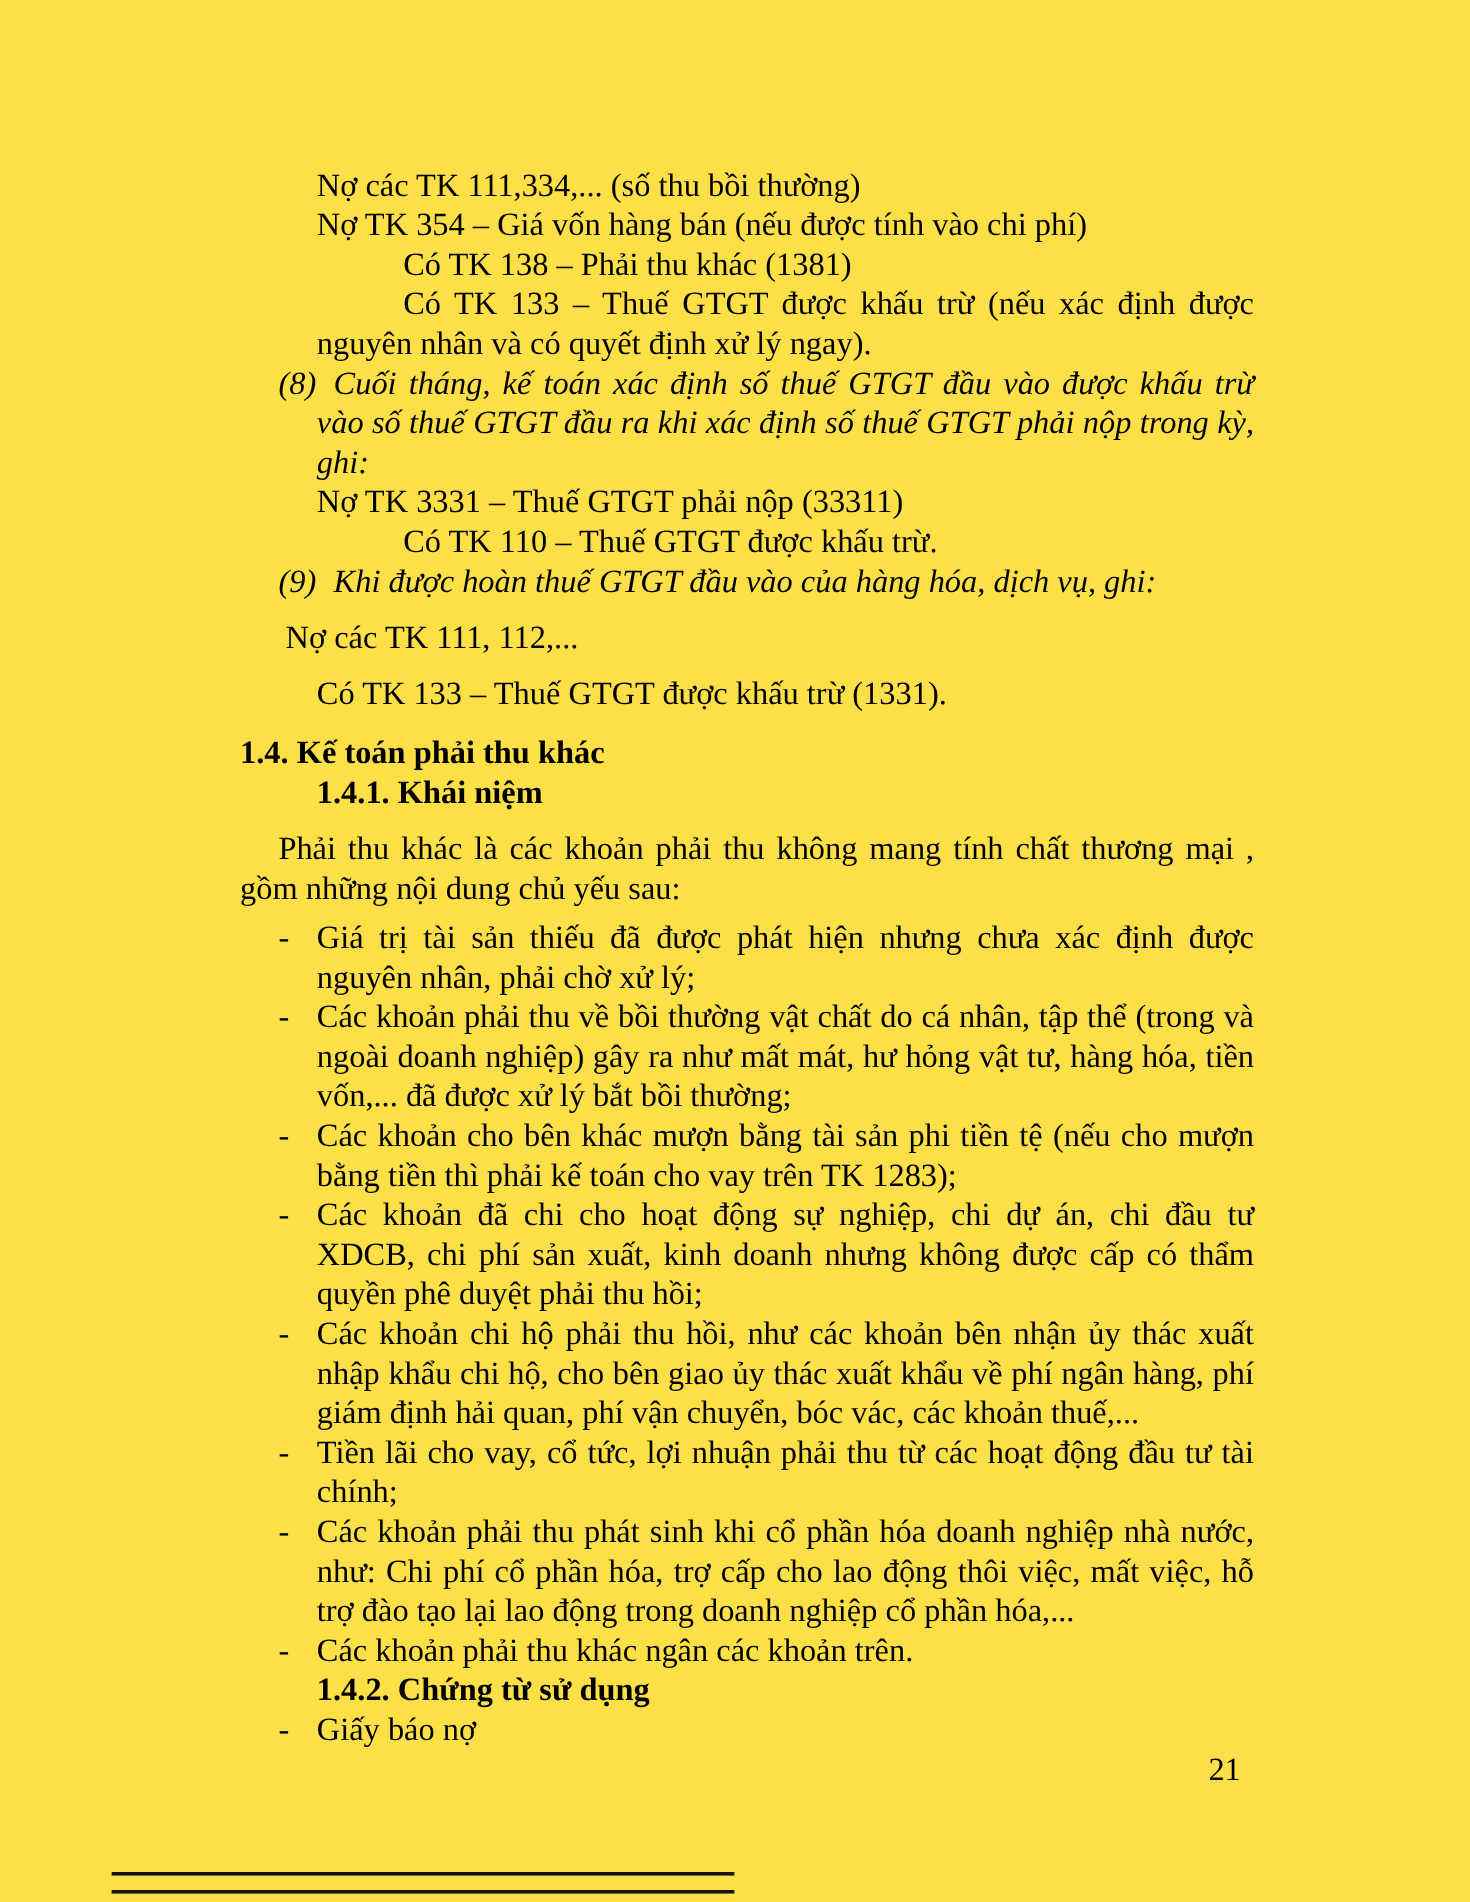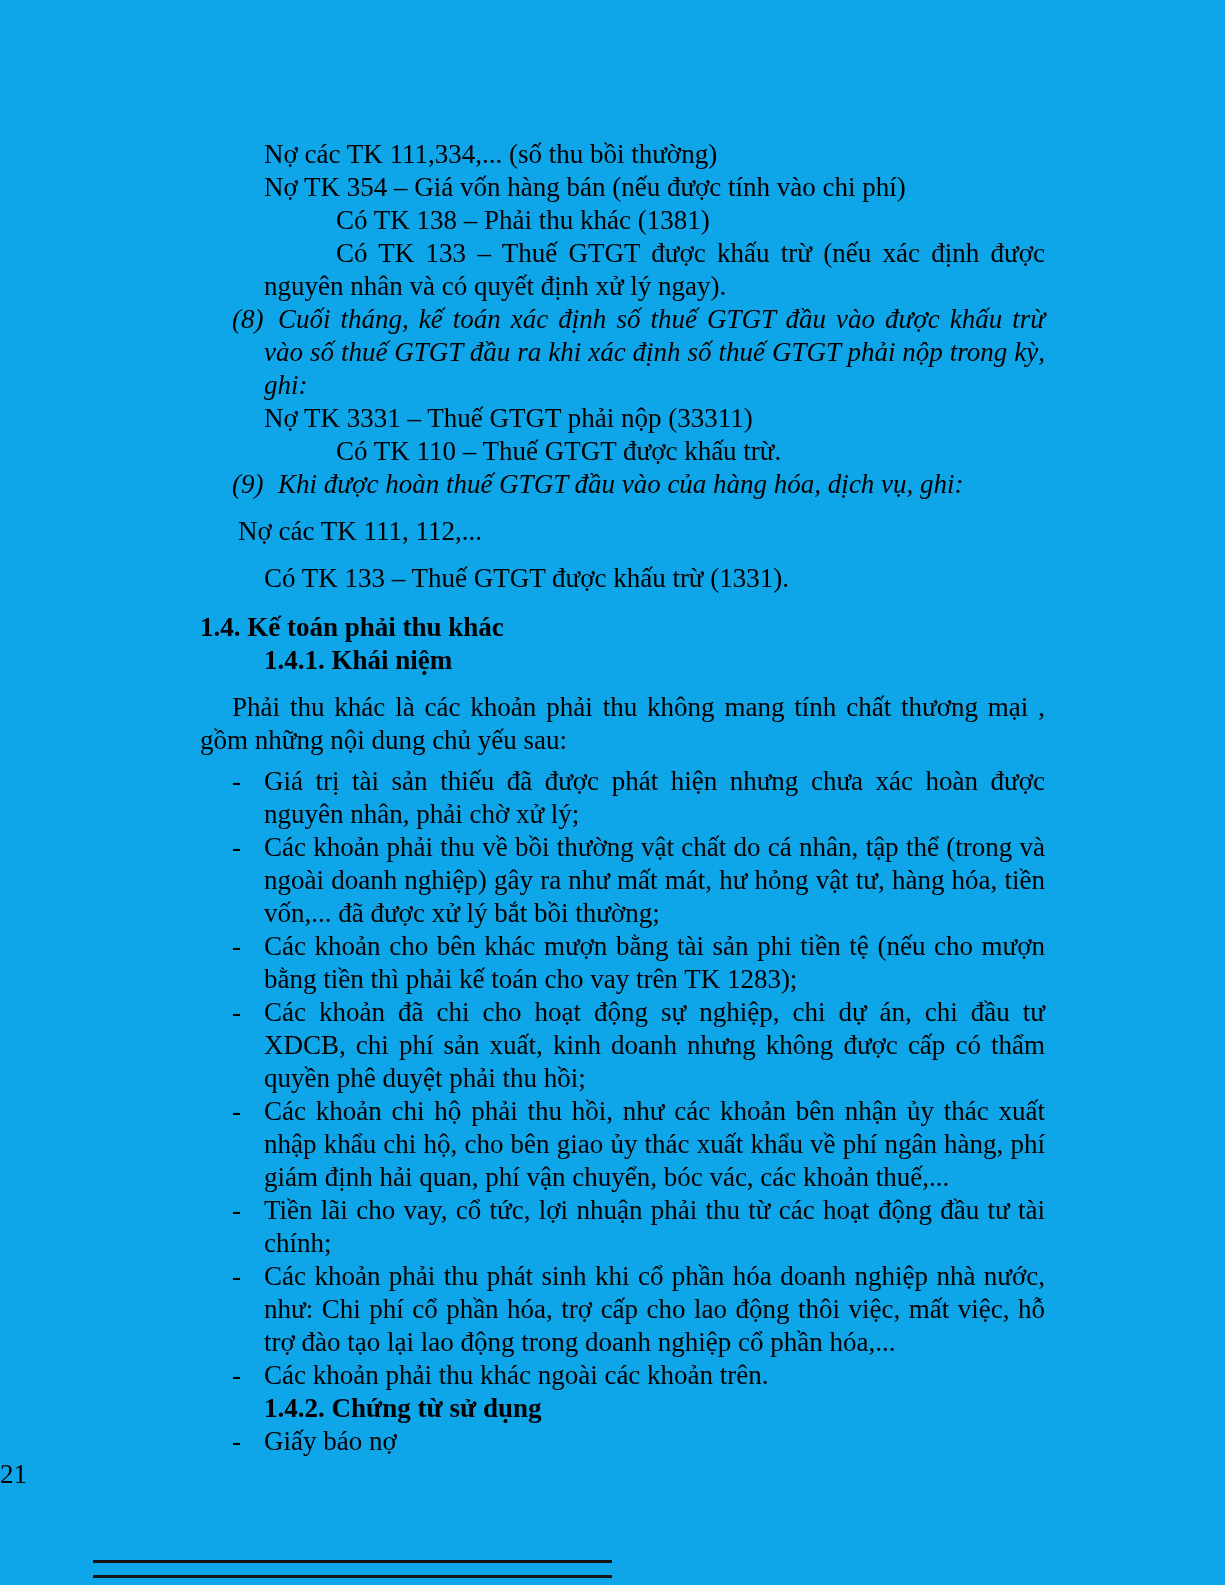--- a/index.html
+++ b/index.html
@@ -8,21 +8,21 @@
     background: #ffffff;
     font-family: "Liberation Serif", "DejaVu Serif", serif;
     color: #000000;
     position: relative;
     overflow: hidden;
   }
   .page {
     position: absolute;
     left: 0; top: 0;
     width: 1225px; height: 1585px;
-    background: #0ea5e9;
+    background: #fde047;
   }
   .content {
     position: absolute;
     left: 200px;
     top: 138px;
     width: 845px;
     font-size: 27px;
     line-height: 33px;
   }
   .block { text-align: left; }
@@ -73,21 +73,21 @@
 
   .mt  { margin-top: 14px; }
   .mt2 { margin-top: 16px; }
   .mts { margin-top: 8px; }
 
   .pagenum {
     position: absolute;
     left: 0;
     top: 1458px;
     width: 1034px;
-    text-align: left;
+    text-align: right;
     font-size: 27px;
     line-height: 33px;
   }
 
   .rule {
     position: absolute;
     background: #141414;
     height: 3px;
   }
   .rule-top    { left: 93px; top: 1560px; width: 519px; }
@@ -112,28 +112,28 @@
     <div class="block numbered"><span class="marker">(9)</span><span>Khi được hoàn thuế GTGT đầu vào của hàng hóa, dịch vụ, ghi:</span></div>
 
     <div class="block i15 mt">Nợ các TK 111, 112,...</div>
     <div class="block i2 mt">Có TK 133 – Thuế GTGT được khấu trừ (1331).</div>
 
     <div class="block heading mt2">1.4. Kế toán phải thu khác</div>
     <div class="block heading i2">1.4.1. Khái niệm</div>
 
     <div class="block para mt">Phải thu khác là các khoản phải thu không mang tính chất thương mại , gồm những nội dung chủ yếu sau:</div>
 
-    <div class="block dash mts"><span class="marker">-</span><span>Giá trị tài sản thiếu đã được phát hiện nhưng chưa xác hoàn được nguyên nhân, phải chờ xử lý;</span></div>
+    <div class="block dash mts"><span class="marker">-</span><span>Giá trị tài sản thiếu đã được phát hiện nhưng chưa xác định được nguyên nhân, phải chờ xử lý;</span></div>
     <div class="block dash"><span class="marker">-</span><span>Các khoản phải thu về bồi thường vật chất do cá nhân, tập thể (trong và ngoài doanh nghiệp) gây ra như mất mát, hư hỏng vật tư, hàng hóa, tiền vốn,... đã được xử lý bắt bồi thường;</span></div>
     <div class="block dash"><span class="marker">-</span><span>Các khoản cho bên khác mượn bằng tài sản phi tiền tệ (nếu cho mượn bằng tiền thì phải kế toán cho vay trên TK 1283);</span></div>
     <div class="block dash"><span class="marker">-</span><span>Các khoản đã chi cho hoạt động sự nghiệp, chi dự án, chi đầu tư XDCB, chi phí sản xuất, kinh doanh nhưng không được cấp có thẩm quyền phê duyệt phải thu hồi;</span></div>
     <div class="block dash"><span class="marker">-</span><span>Các khoản chi hộ phải thu hồi, như các khoản bên nhận ủy thác xuất nhập khẩu chi hộ, cho bên giao ủy thác xuất khẩu về phí ngân hàng, phí giám định hải quan, phí vận chuyển, bóc vác, các khoản thuế,...</span></div>
     <div class="block dash"><span class="marker">-</span><span>Tiền lãi cho vay, cổ tức, lợi nhuận phải thu từ các hoạt động đầu tư tài chính;</span></div>
     <div class="block dash"><span class="marker">-</span><span>Các khoản phải thu phát sinh khi cổ phần hóa doanh nghiệp nhà nước, như: Chi phí cổ phần hóa, trợ cấp cho lao động thôi việc, mất việc, hỗ trợ đào tạo lại lao động trong doanh nghiệp cổ phần hóa,...</span></div>
-    <div class="block dash"><span class="marker">-</span><span>Các khoản phải thu khác ngoài các khoản trên.</span></div>
+    <div class="block dash"><span class="marker">-</span><span>Các khoản phải thu khác ngân các khoản trên.</span></div>
 
     <div class="block heading i2">1.4.2. Chứng từ sử dụng</div>
 
     <div class="block dash"><span class="marker">-</span><span>Giấy báo nợ</span></div>
 
   </div>
 
   <div class="pagenum">21</div>
 
   <div class="rule rule-top"></div>

